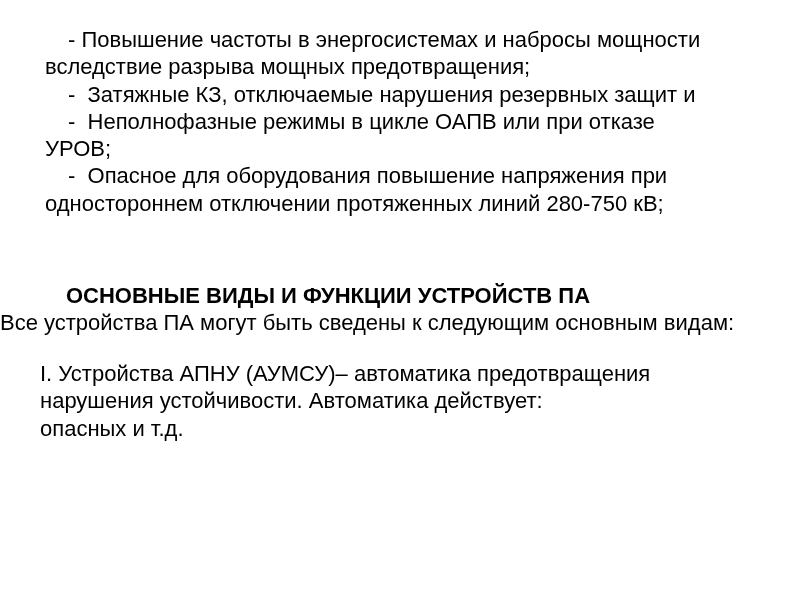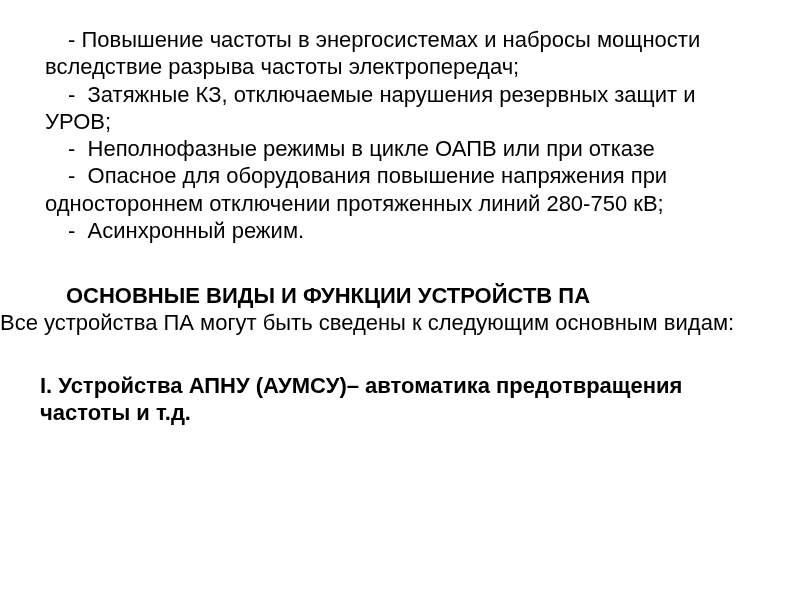--- a/index.html
+++ b/index.html
@@ -37,47 +37,46 @@
     left: 0;
     width: 656px;
     text-align: center;
   }
   .heading {
     font-weight: bold;
   }
   
   .apnu {
     position: absolute;
-    top: 372px;
+    top: 360px;
     left: 40px;
-    font-weight: bold;
   }
   .apnu .sub {
     padding-left: 37px;
   }
 </style>
 </head>
 <body>
 
 <div class="slide">
 
   <div class="hazards">
     <div class="line ind">- Повышение частоты в энергосистемах и набросы мощности</div>
-    <div class="line">вследствие разрыва частоты электропередач;</div>
+    <div class="line">вследствие разрыва мощных предотвращения;</div>
     <div class="line ind">-  Затяжные КЗ, отключаемые нарушения резервных защит и</div>
+    <div class="line ind">-  Неполнофазные режимы в цикле ОАПВ или при отказе</div>
     <div class="line">УРОВ;</div>
-    <div class="line ind">-  Неполнофазные режимы в цикле ОАПВ или при отказе</div>
     <div class="line ind">-  Опасное для оборудования повышение напряжения при</div>
     <div class="line">одностороннем отключении протяженных линий 280-750 кВ;</div>
-    <div class="line ind">-  Асинхронный режим.</div>
   </div>
 
   <div class="centerblock">
     <div class="line heading">ОСНОВНЫЕ ВИДЫ И ФУНКЦИИ УСТРОЙСТВ ПА</div>
     <div class="line subheading">Все устройства ПА могут быть сведены к следующим основным видам:</div>
   </div>
 
   <div class="apnu">
     <div class="line">I. Устройства АПНУ (АУМСУ)– автоматика предотвращения</div>
-    <div class="line">частоты и т.д.</div>
+    <div class="line">нарушения устойчивости. Автоматика действует:</div>
+    <div class="line">опасных и т.д.</div>
   </div>
 
 </div>
 
 </body></html>

